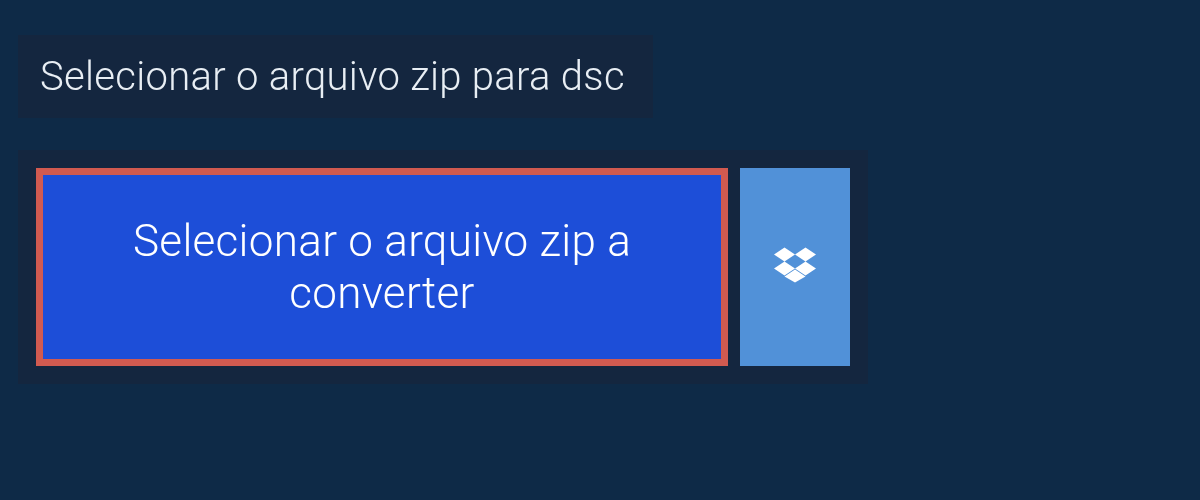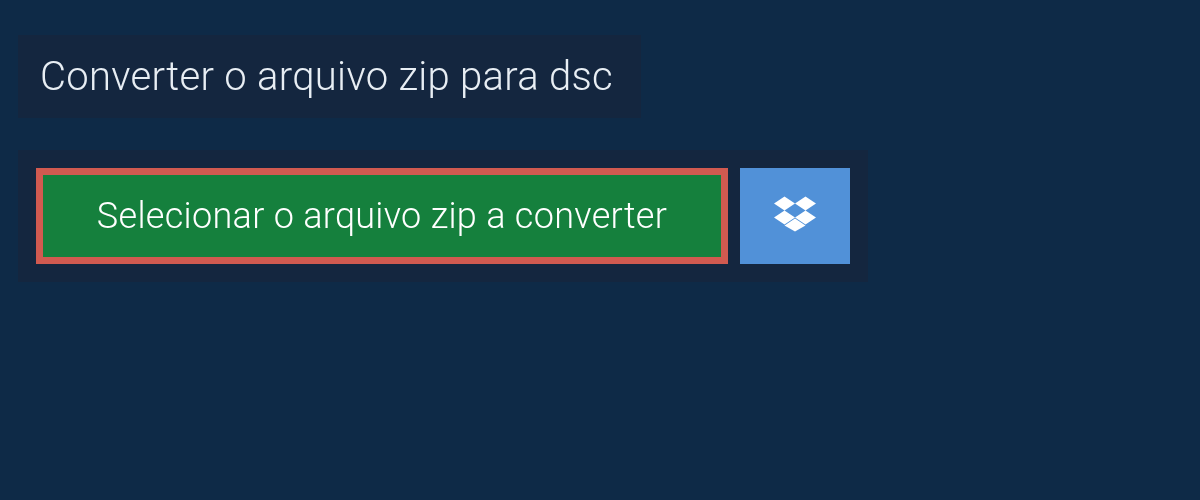--- a/index.html
+++ b/index.html
@@ -31,26 +31,26 @@
     .upload-panel {
       background: #14263f;
       margin-top: 32px;
       padding: 18px;
       display: flex;
       gap: 12px;
       width: 850px;
     }
     .select-button {
       flex: 1;
-      background: #15803d;
+      background: #1d4ed8;
       border: 7px solid #d15a50;
       color: #ffffff;
-      font-size: 36px;
+      font-size: 44px;
       font-weight: 300;
-      padding: 20px 20px;
+      padding: 40px 20px;
       text-align: center;
       cursor: pointer;
       display: flex;
       align-items: center;
       justify-content: center;
       letter-spacing: 0.3px;
     }
     .dropbox-button {
       width: 110px;
       background: #5191d8;
@@ -63,21 +63,21 @@
       width: 42px;
       height: 42px;
       fill: #ffffff;
     }
   </style>
 </head>
 <body>
 
 <div class="container">
   <div class="title-box">
-    <div class="title-text">Converter o arquivo zip para dsc</div>
+    <div class="title-text">Selecionar o arquivo zip para dsc</div>
   </div>
 
   <div class="upload-panel">
     <div class="select-button">
       <span>Selecionar o arquivo zip a converter</span>
     </div>
     <div class="dropbox-button">
       <span>
         <svg class="dropbox-icon-svg" viewBox="0 0 24 24">
           <path d="M6 2L0 6l6 4-6 4 6 4 6-4 6 4 6-4-6-4 6-4-6-4-6 4-6-4zm6 4l6 4-6 4-6-4 6-4zm-6 12.5l6-4 6 4-6 3.5-6-3.5z"></path>

